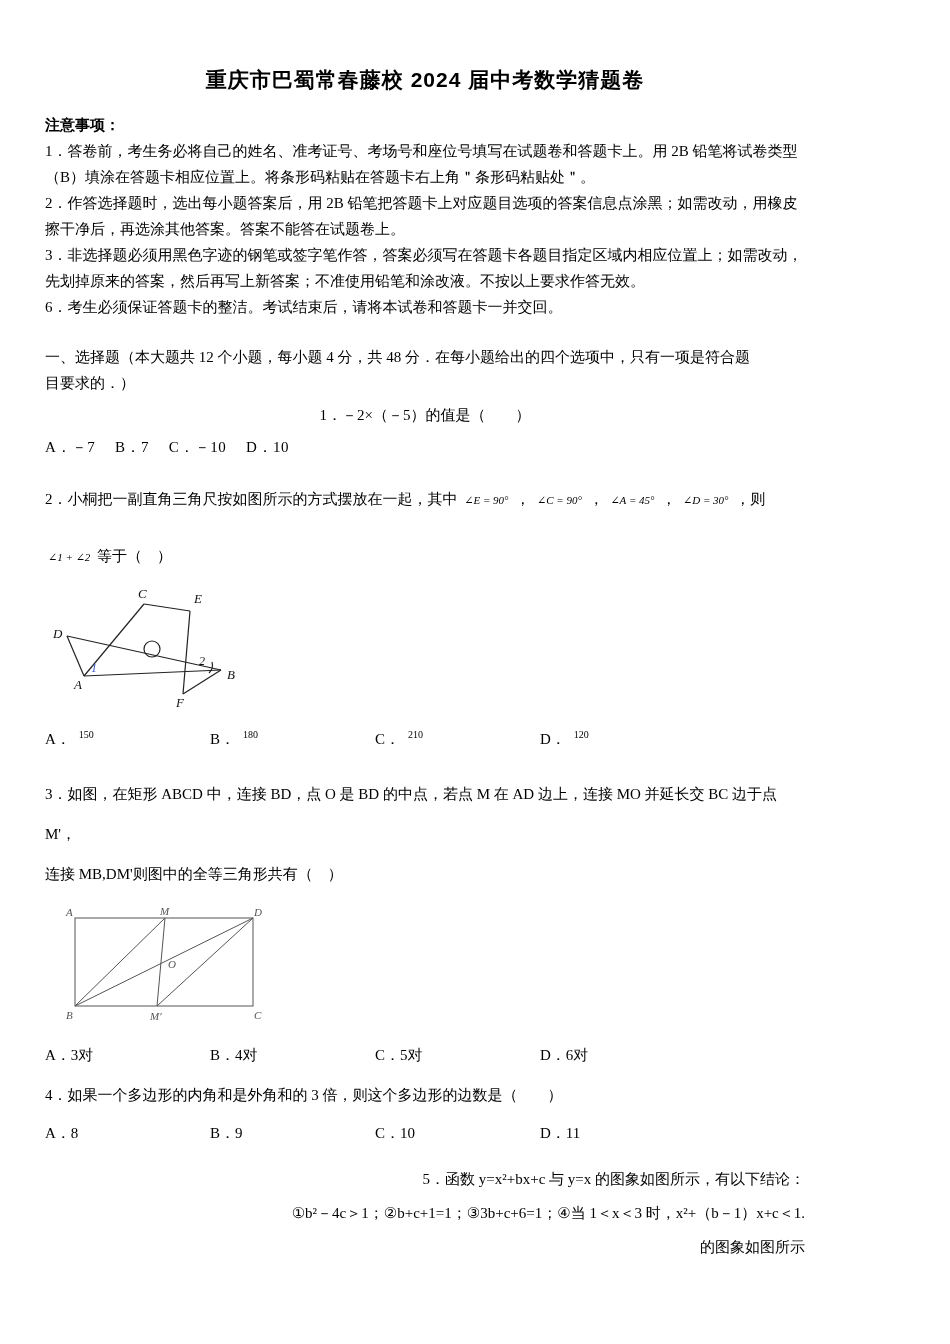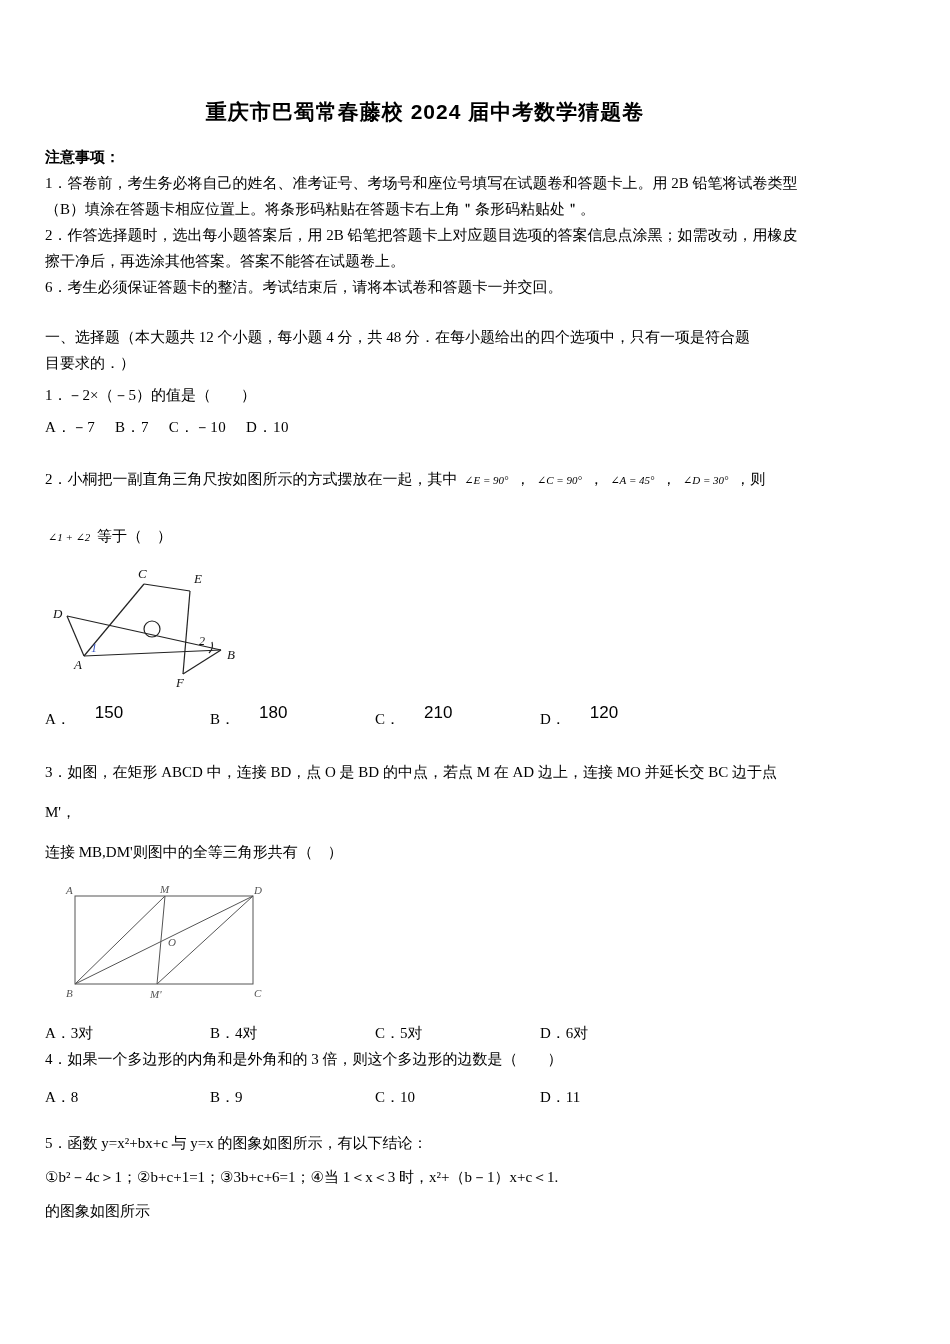--- a/index.html
+++ b/index.html
@@ -8,40 +8,40 @@
     background: #ffffff;
   }
   body {
     width: 950px; height: 1344px;
     overflow: hidden;
     font-family: "Liberation Serif", "DejaVu Serif", serif;
     color: #000;
   }
   .page {
     width: 850px; height: 1344px;
-    padding: 98px 45px 0 45px;
+    padding: 66px 45px 0 45px;
   }
   .title {
     font-family: "Liberation Sans", "DejaVu Sans", sans-serif;
     font-size: 21px; font-weight: 700;
     text-align: center;
     margin: 0 0 18px 0;
     letter-spacing: 1px;
   }
   .para {
     font-size: 15px;
     line-height: 26px;
     margin: 0;
   }
   .bold { font-weight: 700; }
   .section-heading {
     margin-top: 24px;
     max-width: 705px;
   }
-  .q1-stem { margin-top: 6px; }
+  .q1-stem { margin-top: 6px; text-align: center; }
   .q1-options { margin: 6px 0 0 0; letter-spacing: 0.5px; }
   .math {
     font-style: italic;
     font-family: "Liberation Serif", "DejaVu Serif", serif;
     font-size: 11px;
     padding: 0 3px;
     white-space: nowrap;
   }
   .q2-line1 { margin-top: 22px; line-height: 34px; }
   .q2-line2 { margin-top: 26px; }
@@ -49,42 +49,43 @@
   .figure-3 { margin: 12px 0 6px 20px; }
   .options-row {
     display: flex;
     font-size: 15px;
     line-height: 26px;
     margin: 12px 0 0 0;
   }
   .options-row .opt { width: 165px; }
   .opt-label { font-size: 15px; }
   .mathnum {
-    font-family: Liberation Sans, sans-serif;
-    font-size: 17px;
+    font-family: Liberation Serif, serif;
+    font-size: 10px;
     position: relative;
     top: -6px;
-    margin-left: 24px;
+    margin-left: 8px;
   }
   .q3-stem { margin-top: 20px; line-height: 40px; }
-  .q4-stem { }
-  .q5-block { margin-top: 16px; }
+  .q4-stem { margin-top: 14px; }
+  .q5-block { margin-top: 16px; text-align: right; }
   .q5-block .para { line-height: 34px; }
   svg text { user-select: none; }
 </style>
 </head>
 <body>
 
 <div class="page">
 
   <h1 class="title">重庆市巴蜀常春藤校 2024 届中考数学猜题卷</h1>
 
   <p class="para bold">注意事项：</p>
   <p class="para">1．答卷前，考生务必将自己的姓名、准考证号、考场号和座位号填写在试题卷和答题卡上。用 2B 铅笔将试卷类型（B）填涂在答题卡相应位置上。将条形码粘贴在答题卡右上角＂条形码粘贴处＂。</p>
   <p class="para">2．作答选择题时，选出每小题答案后，用 2B 铅笔把答题卡上对应题目选项的答案信息点涂黑；如需改动，用橡皮擦干净后，再选涂其他答案。答案不能答在试题卷上。</p>
+  <p class="para">3．非选择题必须用黑色字迹的钢笔或签字笔作答，答案必须写在答题卡各题目指定区域内相应位置上；如需改动，先划掉原来的答案，然后再写上新答案；不准使用铅笔和涂改液。不按以上要求作答无效。</p>
   <p class="para">6．考生必须保证答题卡的整洁。考试结束后，请将本试卷和答题卡一并交回。</p>
 
   <p class="para section-heading">一、选择题（本大题共 12 个小题，每小题 4 分，共 48 分．在每小题给出的四个选项中，只有一项是符合题目要求的．）</p>
 
   <p class="para q1-stem">1．－2×（－5）的值是（　　）</p>
   <p class="para q1-options">A．－7　 B．7　 C．－10　 D．10</p>
 
   <p class="para q2-line1">
     <span>2．小桐把一副直角三角尺按如图所示的方式摆放在一起，其中</span>
     <span class="math">∠E = 90°</span>

